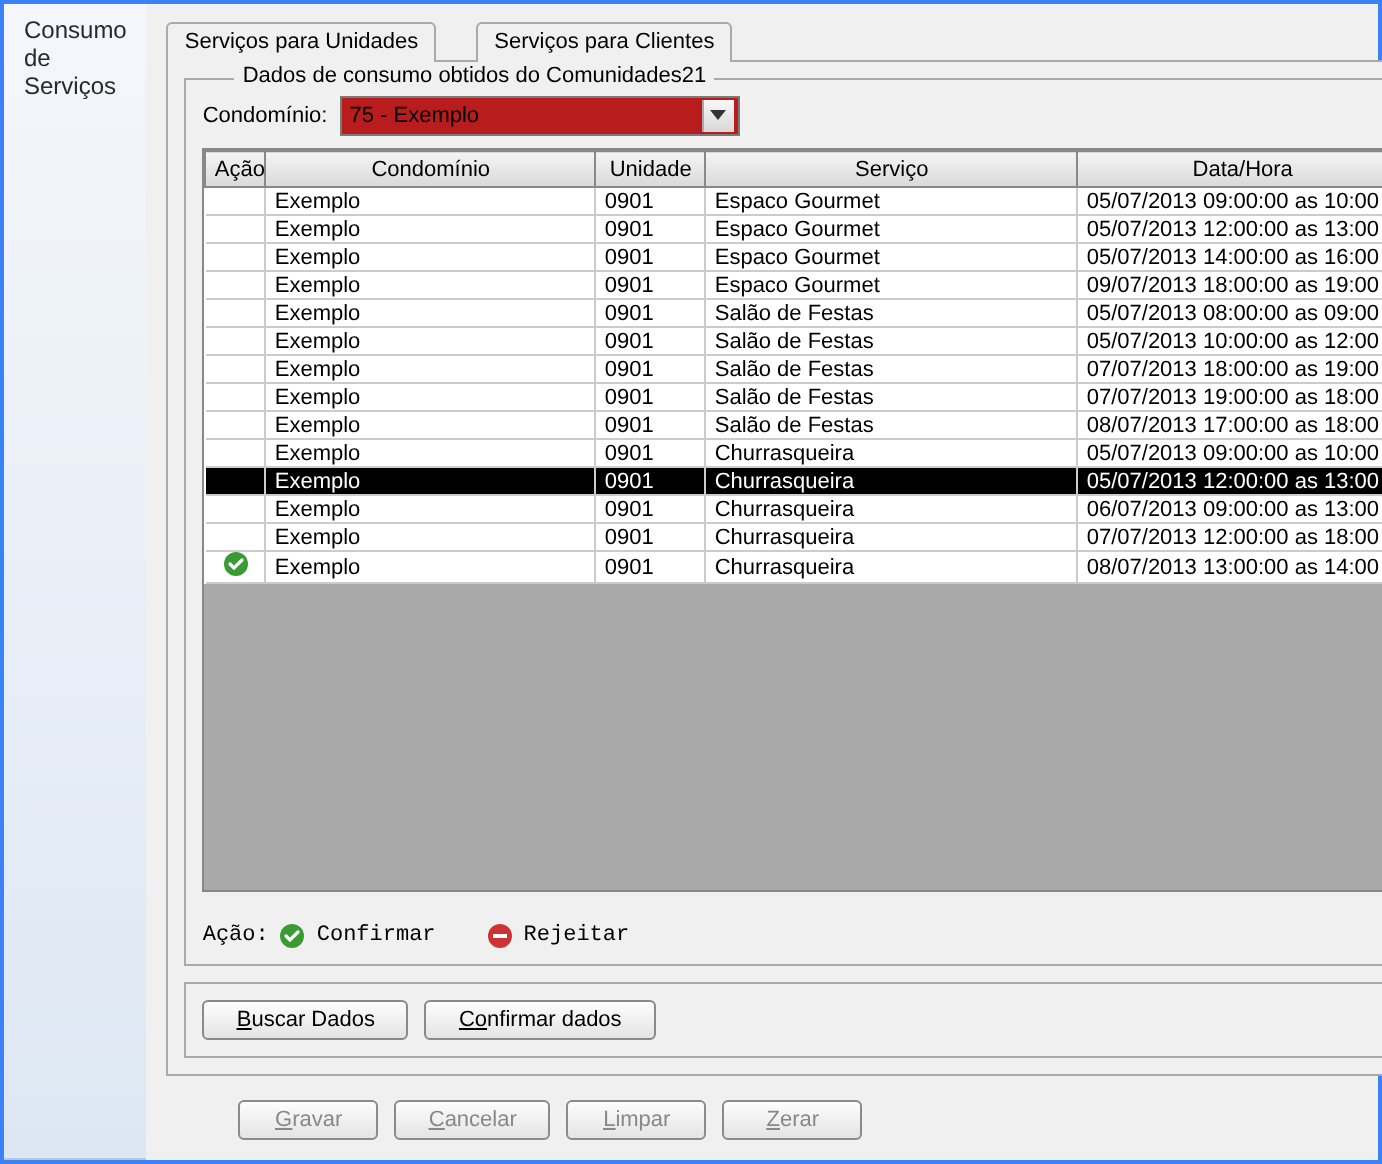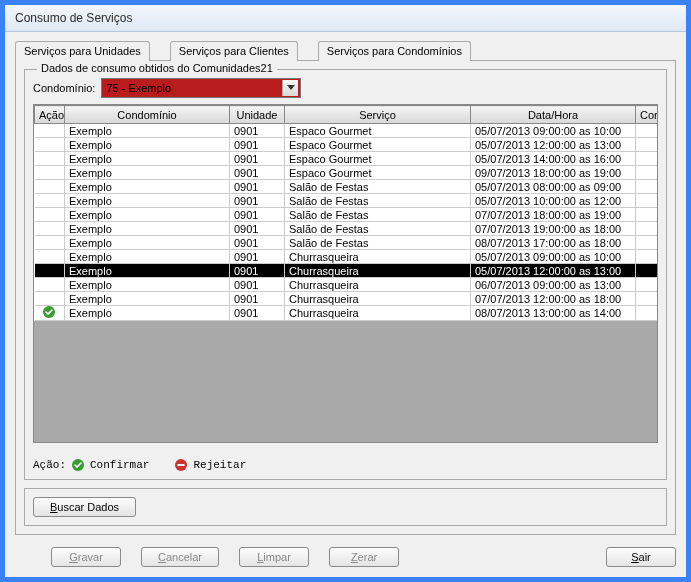--- a/index.html
+++ b/index.html
@@ -8,24 +8,23 @@
     font-family: Tahoma, Arial, sans-serif;
     font-size: 11px;
     background: #fff;
     width: 691px;
     height: 582px;
     overflow: hidden;
   }
   .window {
     width: 691px;
     height: 582px;
-    border: 5px solid #3b82f6;
-    background: #f0f0f0;
-    display: flex;
-    flex-direction: column;
+    border: 2px solid #3b82f6;
+    background: #f0f0f0;
+    display: flex;
   }
   .titlebar {
     background: linear-gradient(to bottom, #f4f7fb, #dde7f3);
     border-bottom: 1px solid #b8c8dc;
     padding: 6px 10px;
     font-size: 12px;
     color: #2a2a2a;
   }
   .client {
     flex: 1;
@@ -68,21 +67,21 @@
     border: 1px solid #aaa;
     padding: 8px;
     position: relative;
     flex: 1;
     display: flex;
     flex-direction: column;
   }
   .fieldset-legend {
     position: absolute;
     top: -8px;
-    left: 12px;
+    left: 24px;
     background: #f0f0f0;
     padding: 0 4px;
   }
   .combo-row {
     display: flex;
     align-items: center;
     gap: 6px;
     margin-bottom: 6px;
   }
   .combo {
@@ -167,34 +166,33 @@
     text-align: center;
     cursor: default;
   }
   .btn:first-letter { text-decoration: underline; }
   .btn.disabled { color: #888; }
   .bottombar {
     margin-top: 12px;
     display: flex;
     justify-content: space-between;
   }
-  .bottombar .left { display:flex; gap:20px;padding-left:36px; }
+  .bottombar .left { display:flex; gap:8px;padding-left:36px; }
   .under { text-decoration: underline; }
 </style>
 </head>
 <body>
 
 <div class="window">
   <div class="titlebar">Consumo de Serviços</div>
   <div class="client">
 
     <div class="tabs" id="tabs">
         <div class="tab">Serviços para Unidades</div>
         <div class="tab">Serviços para Clientes</div>
-        <div class="tab">Serviços para Condomínios</div>
       </div>
 
     <div class="tabpage">
       <div class="fieldset">
         <div class="fieldset-legend">Dados de consumo obtidos do Comunidades21</div>
 
         <div class="combo-row">
           <span>Condomínio:</span>
           <div class="combo">
             <span>75 - Exemplo</span>
@@ -361,20 +359,21 @@
                 <circle cx="6" cy="6" r="6" fill="#c33"></circle>
                 <rect x="2.5" y="5" width="7" height="2" fill="#fff"></rect>
               </svg>
           </span>
           <span>Rejeitar</span>
         </div>
       </div>
 
       <div class="btnbar">
         <div class="btn"><span class="under">B</span><span>uscar Dados</span></div>
+        <div class="btn"><span>C</span><span class="under">o</span><span>nfirmar dados</span></div>
       </div>
     </div>
 
     <div class="bottombar">
       <div class="left">
         <div class="btn disabled"><span class="under">G</span><span>ravar</span></div>
         <div class="btn disabled"><span class="under">C</span><span>ancelar</span></div>
         <div class="btn disabled"><span class="under">L</span><span>impar</span></div>
         <div class="btn disabled"><span class="under">Z</span><span>erar</span></div>
       </div>

